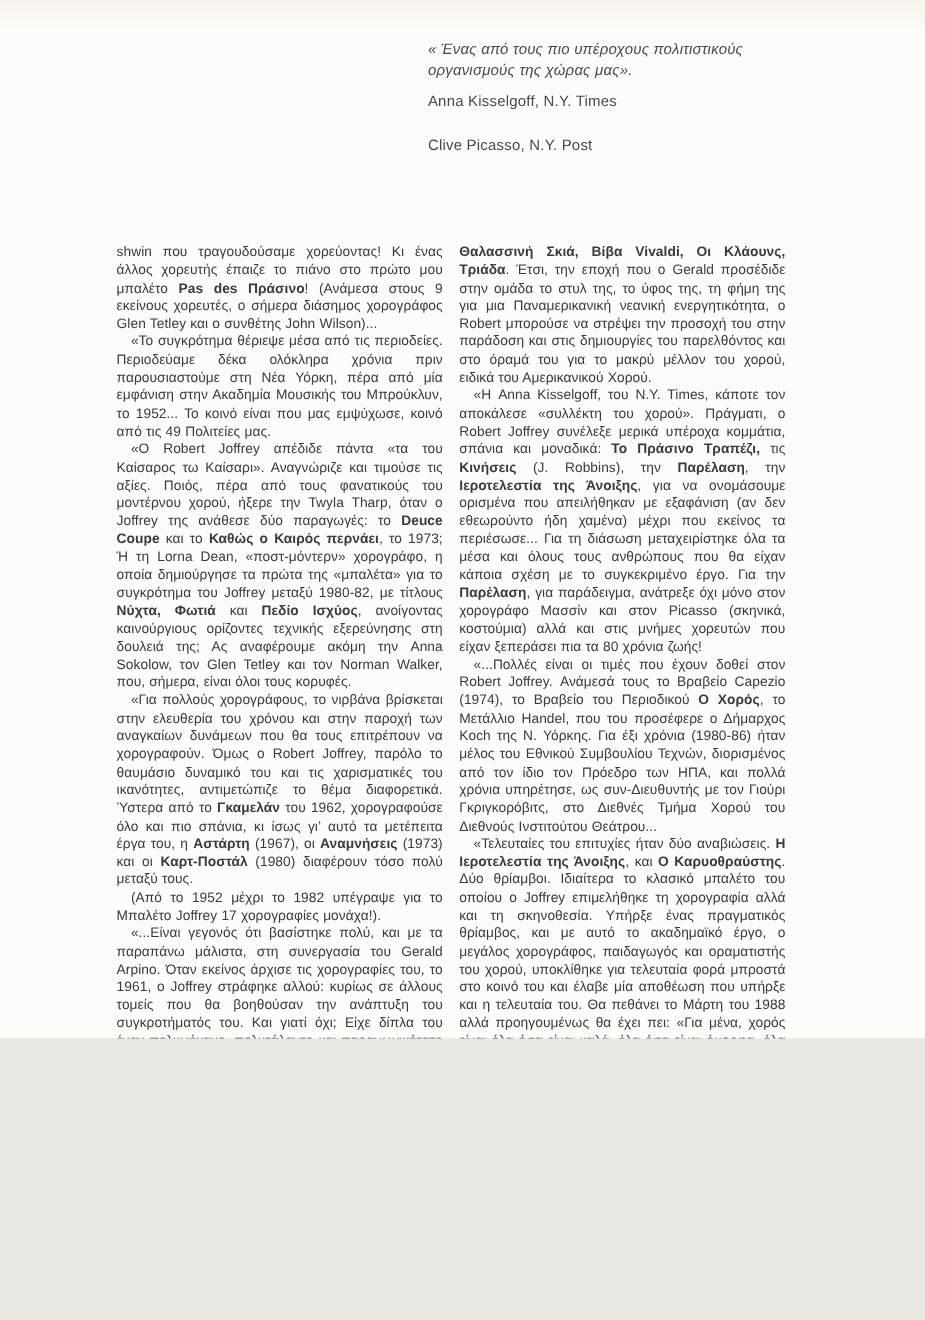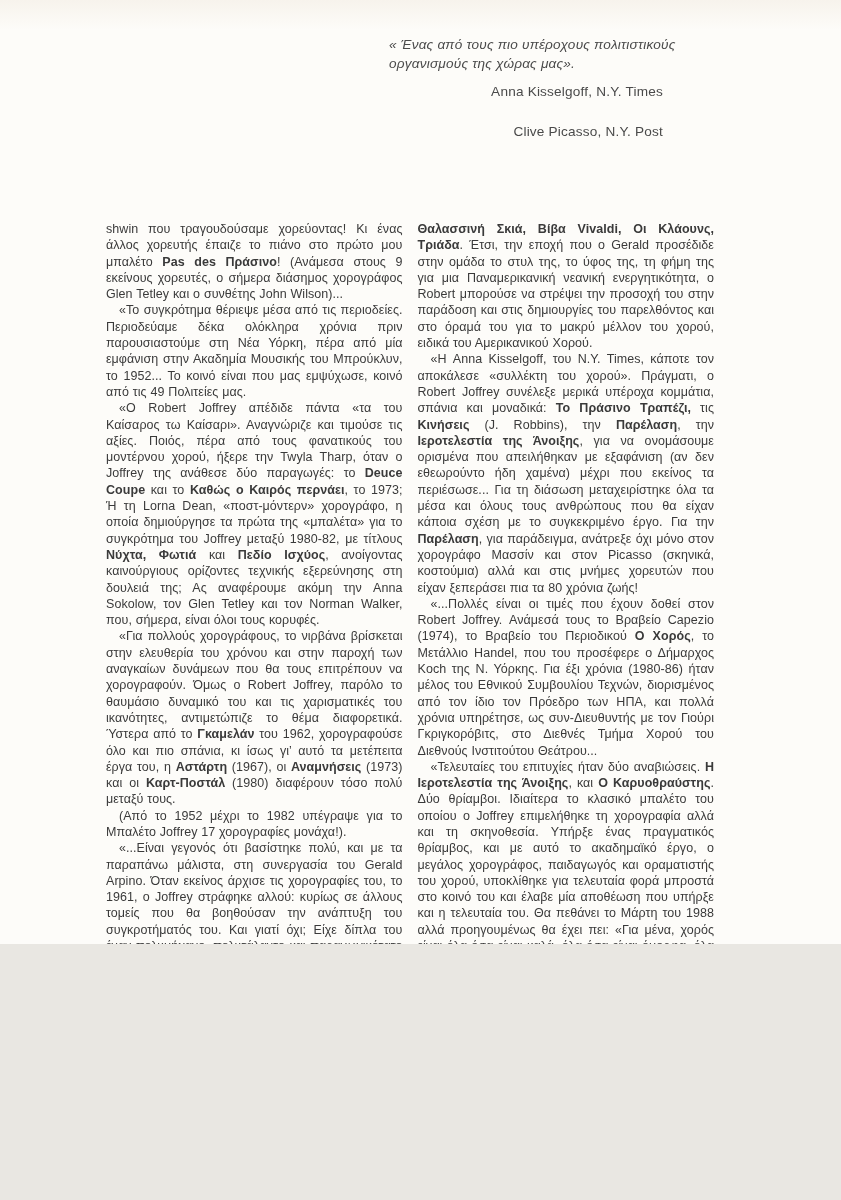--- a/index.html
+++ b/index.html
@@ -30,21 +30,21 @@
     line-height:18.6px;
     color:#4a4a4a;
     letter-spacing:.2px;
   }
   .quotes .q{
     font-style:italic;
     margin:0 0 10px 0;
   }
   .quotes .attr{
     margin:0 0 21px 0;
-    text-align:right;
+    text-align:left;
     padding-right:60px;
     font-style:normal;
   }
   .quotes .attr:last-child{margin-bottom:0;}
   .columns{
     position:absolute;
     left:106px; top:221px;
     width:608px;
     display:flex;
     gap:15px;

